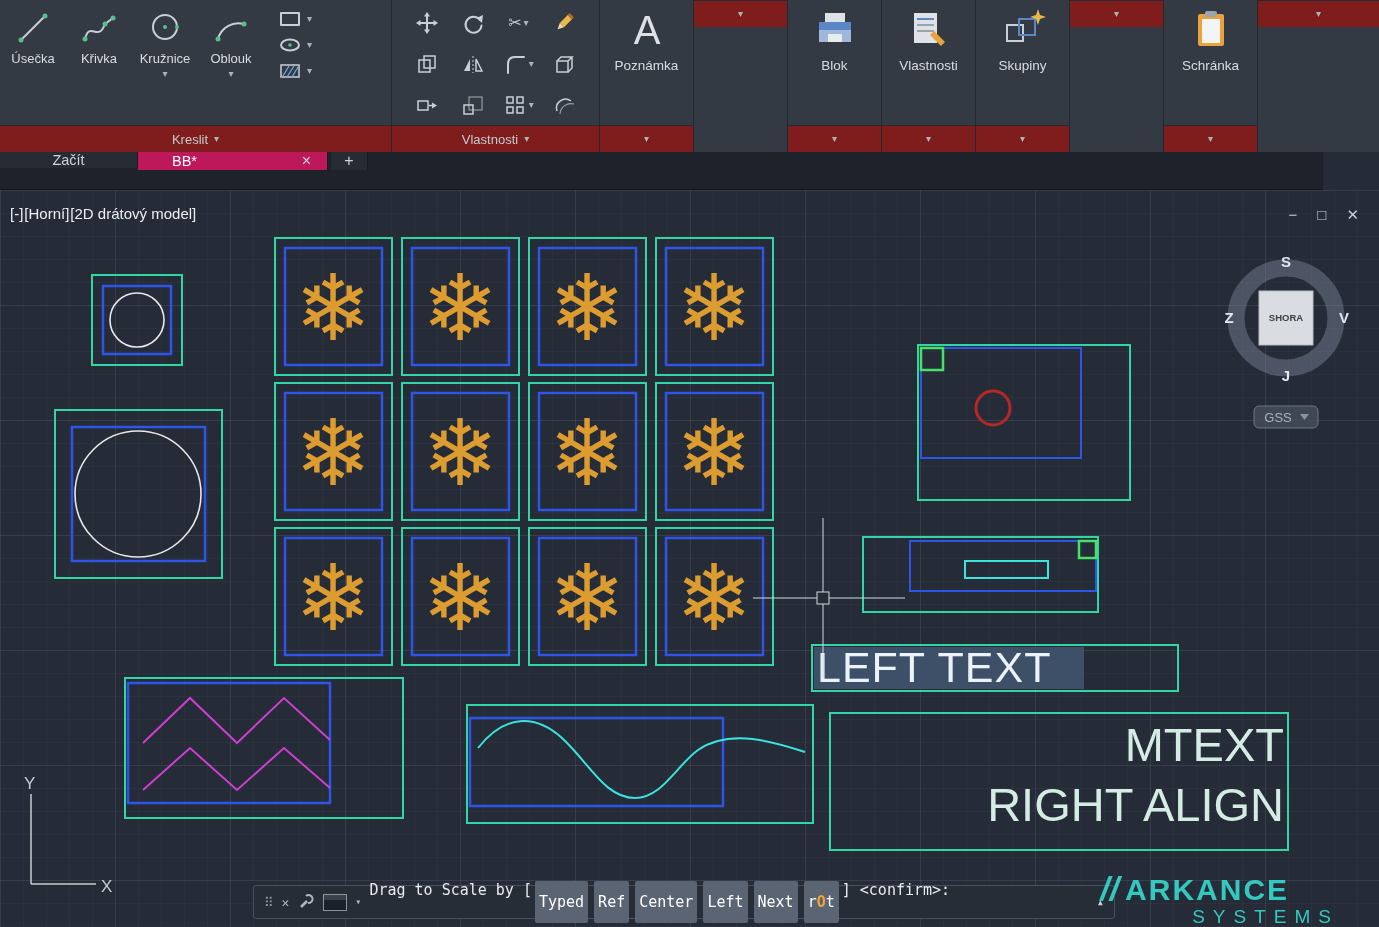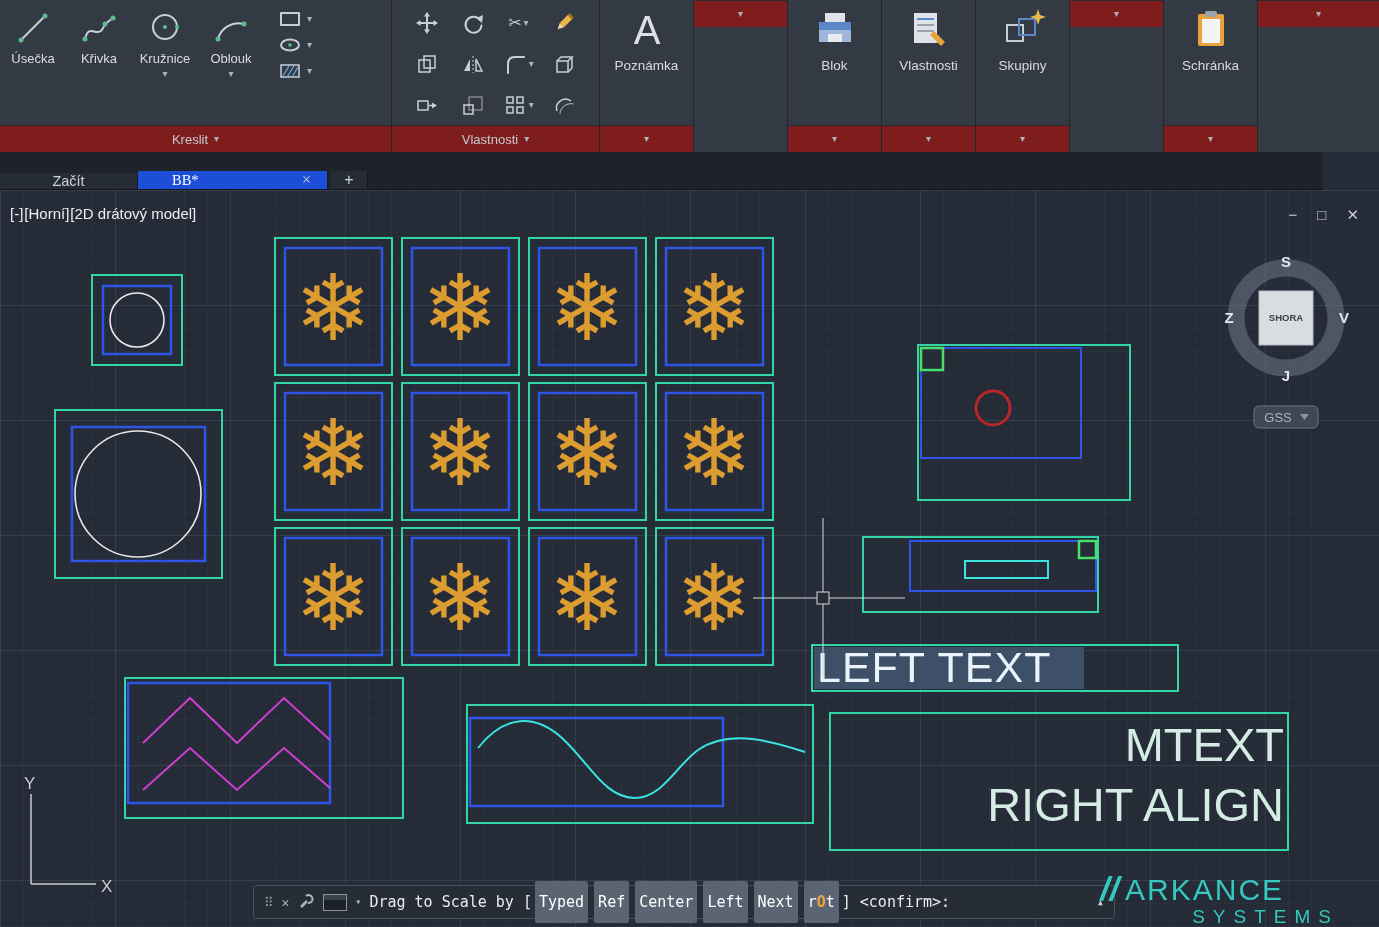--- a/index.html
+++ b/index.html
@@ -22,25 +22,25 @@
   .mod-cell{display:flex;align-items:center;justify-content:center;gap:2px;height:26px;}
   .bigpanel-body{flex:1;display:flex;flex-direction:column;align-items:center;padding-top:7px;gap:5px;
       color:#d8dce2;font-size:13.5px;}
   .ic{stroke:#c9cfd6;fill:none;stroke-width:2;stroke-linecap:round;stroke-linejoin:round;}
   .icthin{stroke:#c9cfd6;fill:none;stroke-width:1.5;}
   .dotg{fill:#57c08a;}
   .glyph-tool{font-size:16px;color:#c9cfd6;line-height:1;}
 
   
   .tabbar{position:absolute;top:152px;left:0;width:1323px;height:38px;background:#1e232b;
-      display:flex;align-items:flex-end;border-bottom:1px solid #11151a;box-sizing:border-box;}
+      display:flex;align-items:flex-start;border-bottom:1px solid #11151a;box-sizing:border-box;}
   .tab{display:flex;align-items:center;justify-content:center;color:#cdd3da;font-size:14.5px;
       background:#262c35;border-right:1px solid #171b21;padding:0 10px;box-sizing:border-box;}
   .tab.start{width:138px;}
-  .tab.active{width:190px;background:#1d4ed8;color:#fff;justify-content:space-between;padding:0 16px 0 34px;font-family:Liberation Serif, serif;}
+  .tab.active{width:190px;background:#be185d;color:#fff;justify-content:space-between;padding:0 16px 0 34px;}
   .tab-close{color:#cdd3da;font-size:16px;}
   .newtab{width:36px;display:flex;align-items:center;justify-content:center;background:#262c35;
       border-right:1px solid #171b21;color:#cdd3da;font-size:16px;margin-left:3px;}
 
   
   .canvas{position:absolute;top:190px;left:0;width:1379px;height:737px;background:#252b37;
     background-image:
       linear-gradient(rgba(150,170,200,0.10) 1px,transparent 1px),
       linear-gradient(90deg,rgba(150,170,200,0.10) 1px,transparent 1px),
       linear-gradient(rgba(140,160,190,0.05) 1px,transparent 1px),
@@ -54,31 +54,31 @@
   
   .cmdbar{position:absolute;left:253px;top:695px;width:862px;height:34px;box-sizing:border-box;
       display:flex;align-items:center;gap:8px;background:#272d37;border:1px solid #49515f;
       border-radius:3px;padding:0 10px;color:#e8ebef;
       font-family:"DejaVu Sans Mono",monospace;font-size:15px;}
   .cmd-grip{color:#8a93a0;font-size:13px;}
   .cmd-x{color:#aeb6c0;font-size:13px;}
   .cmd-icon{width:24px;height:17px;border:1px solid #8a93a0;background:#1c2129;display:flex;
       align-items:flex-start;box-sizing:border-box;}
   .cmd-icon i{display:block;width:100%;height:5px;background:#39414d;}
-  .cmd-text{display:flex;align-items:center;white-space:pre;}
+  .cmd-text{display:flex;white-space:pre;}
   .chip{background:#5a6472;color:#fff;border-radius:2px;padding:12px 4px;margin:0 3px;}
   .chip:first-of-type{margin-left:0;}
   .rot-cap{color:#f2a33c;font-weight:bold;}
   .cmd-up{margin-left:auto;color:#c9ced6;font-size:12px;}
 
   
   .watermark{position:absolute;right:40px;bottom:0px;color:#35d1c6;opacity:.95;line-height:1.05;}
   .wm-top{display:flex;align-items:baseline;gap:6px;}
   .wm-slash{font-style:italic;font-weight:bold;font-size:34px;}
-  .wm-brand{font-size:30px;font-weight:normal;letter-spacing:2px;}
+  .wm-brand{font-size:30px;font-weight:bold;letter-spacing:2px;}
   .wm-sub{font-size:19px;letter-spacing:8px;margin-left:92px;}
 </style>
 </head>
 <body>
 
 <div id="app">
 
   <div class="ribbon">
 
     <div class="panel" style="width:392px">

